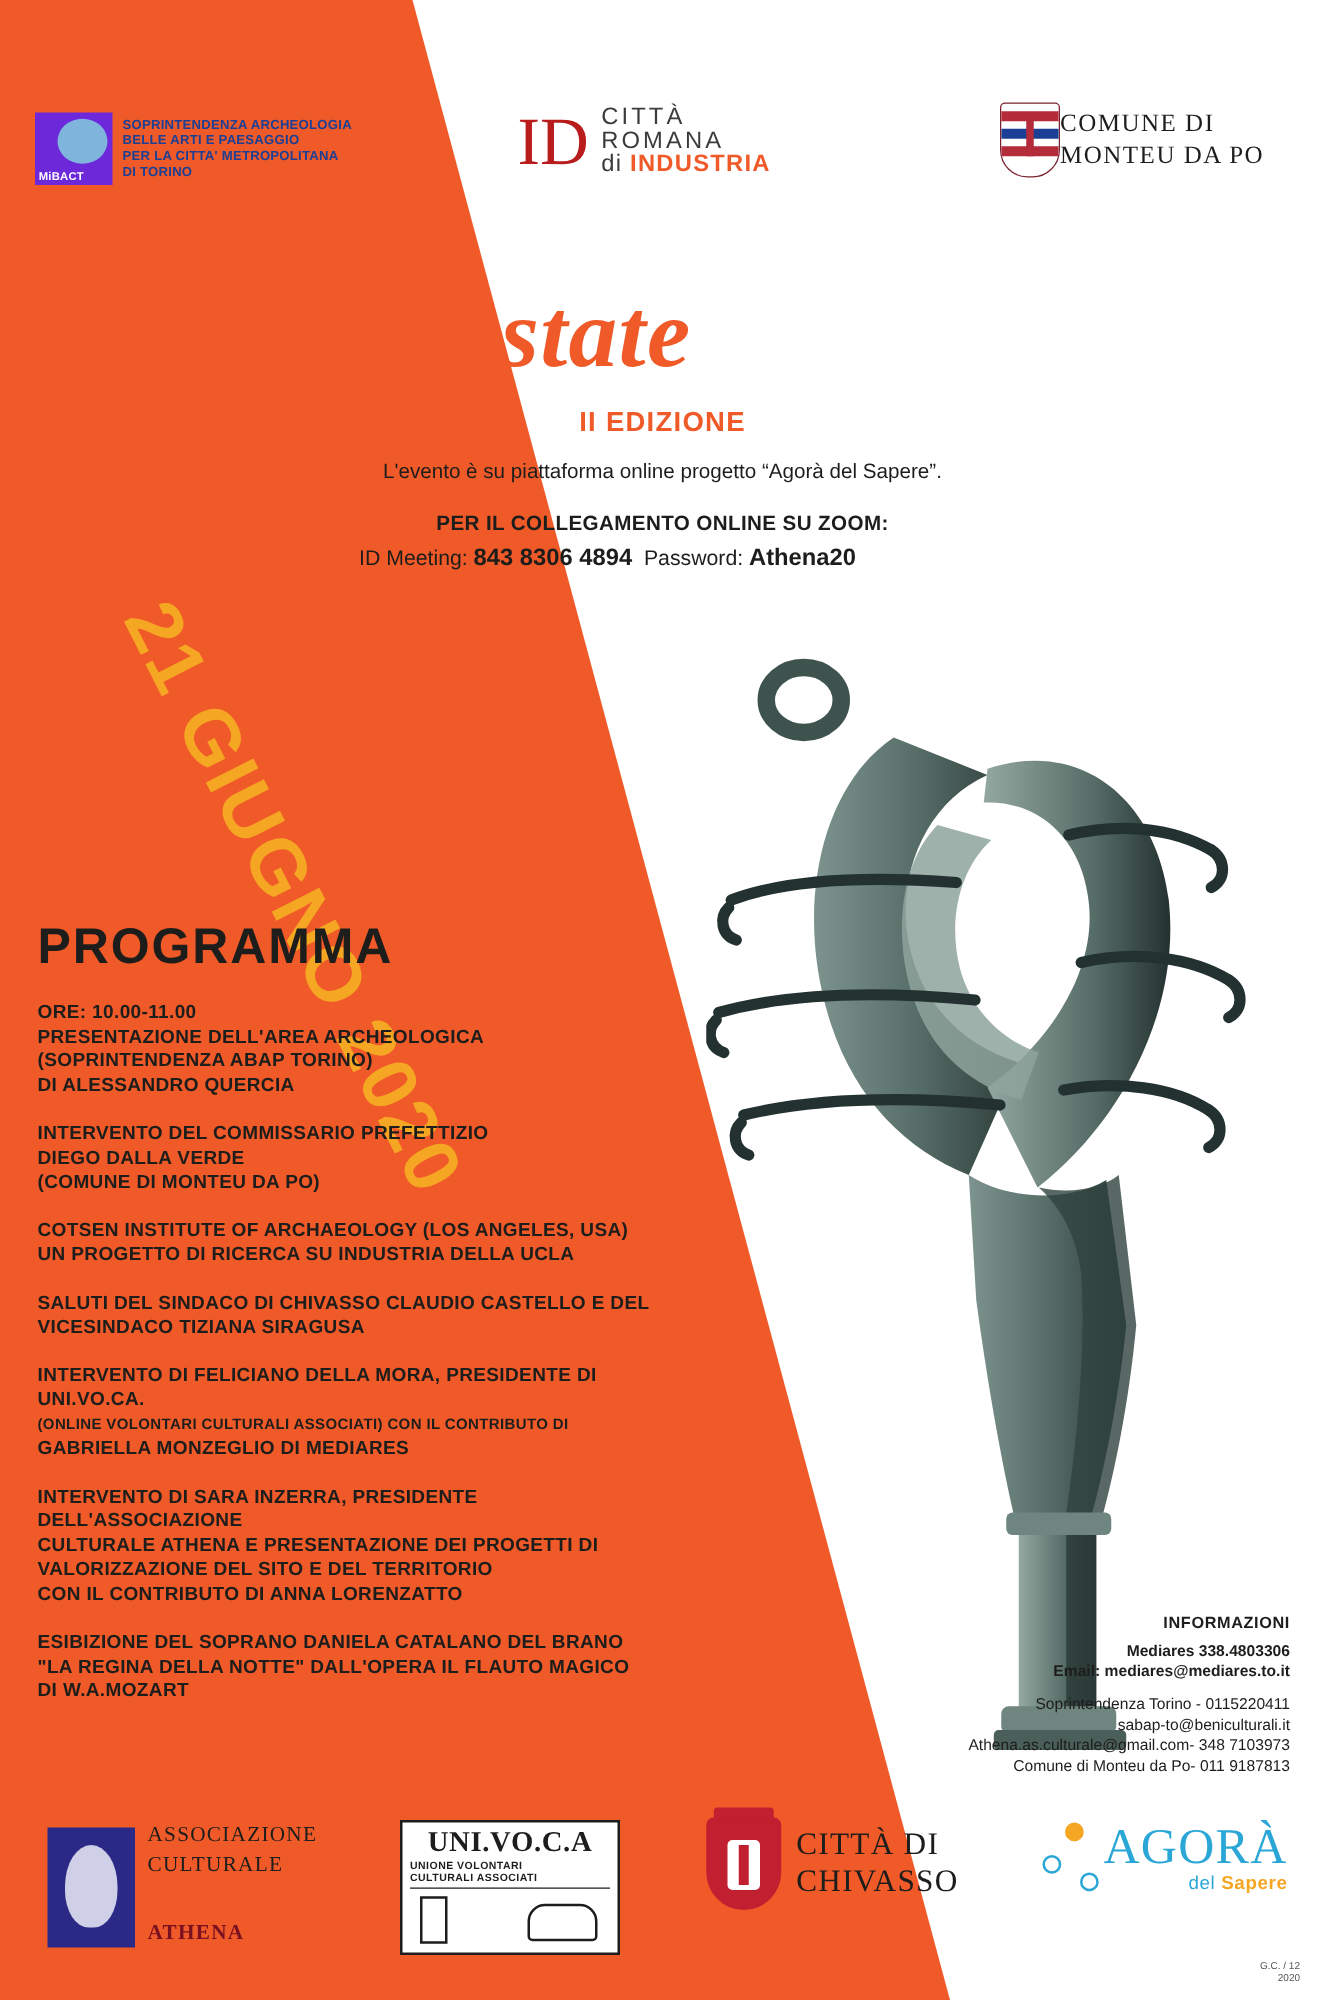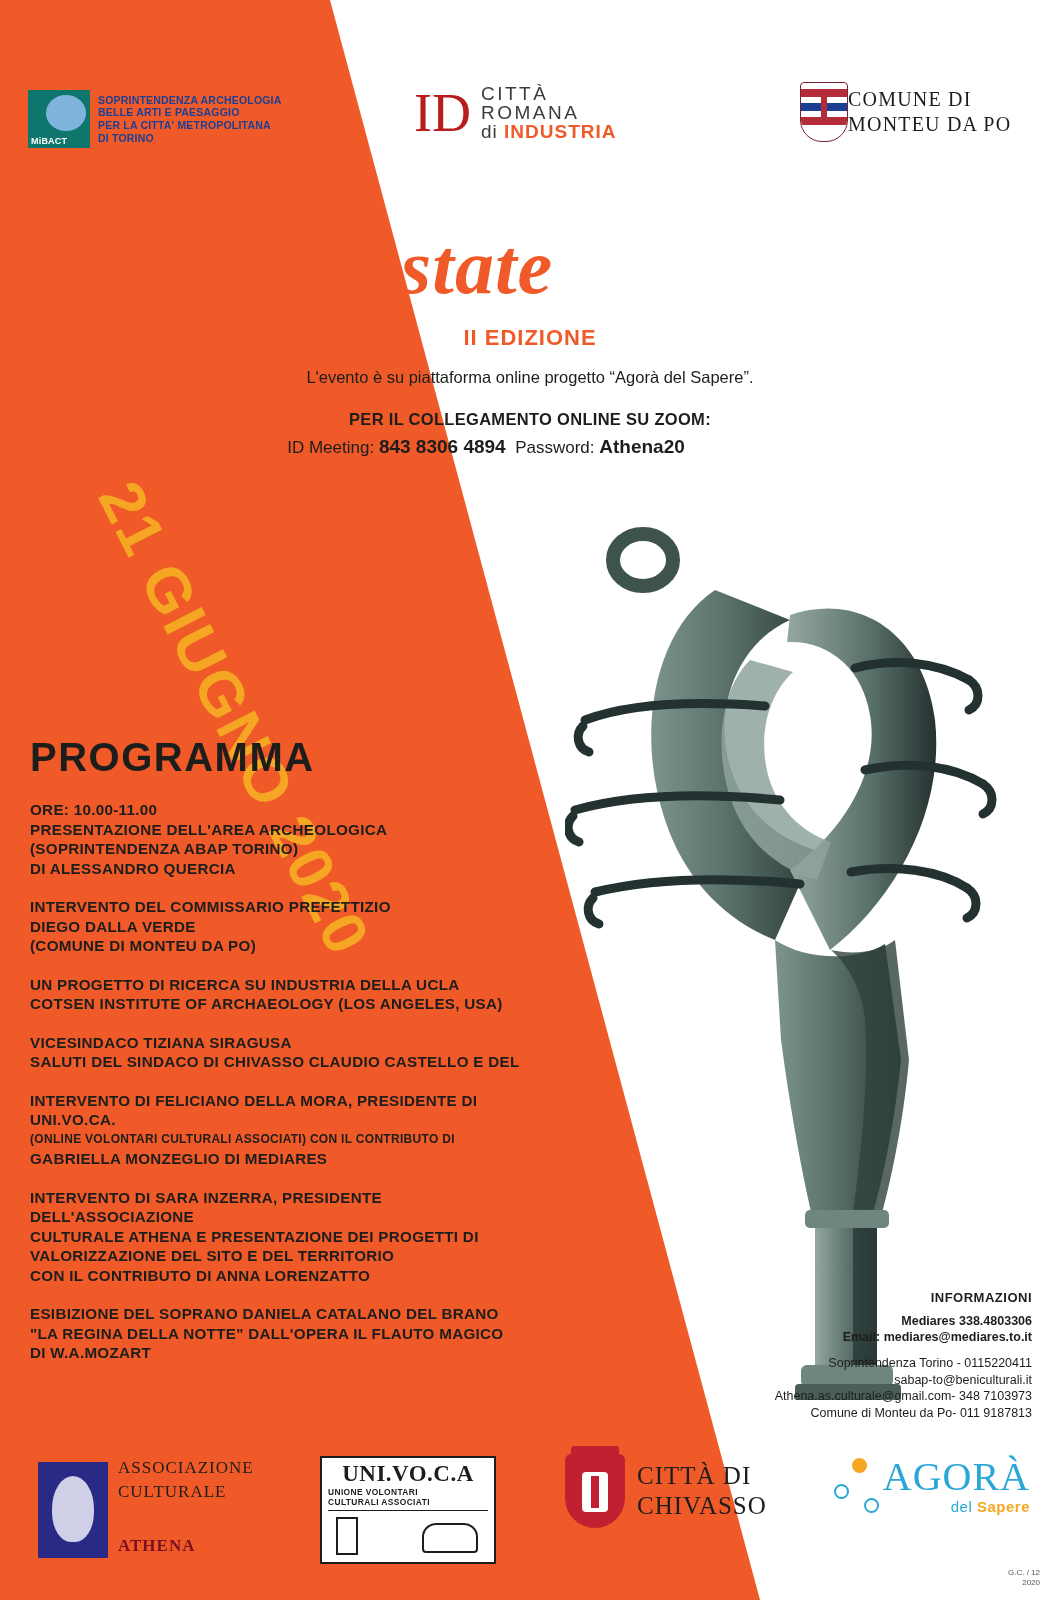--- a/index.html
+++ b/index.html
@@ -21,21 +21,21 @@
   .wedge-main{
     position:absolute;left:0;top:0;width:760px;height:1600px;
     background:#f05a28;
     clip-path:polygon(0 28px, 330px 0, 760px 1600px, 0 1600px);
   }
 
   
   .top-logos{position:absolute;top:78px;left:0;width:1060px;height:110px;}
   .logo-mibact{position:absolute;left:28px;top:12px;display:flex;align-items:center;gap:8px;}
   .mibact-box{
-    width:62px;height:58px;background:#0f766e;color:#fff;position:relative;
+    width:62px;height:58px;background:#6d28d9;color:#fff;position:relative;
     display:flex;align-items:flex-end;justify-content:flex-start;
   }
   .mibact-box .mb-text{font-size:9px;font-weight:bold;padding:2px 3px;letter-spacing:.2px;}
   .mibact-box .mb-circle{
     position:absolute;right:4px;top:5px;width:40px;height:36px;border-radius:50%;
     background:#7fb4dd;
   }
   .mibact-lines{font-size:10.5px;line-height:12.6px;color:#1b3f94;font-weight:bold;letter-spacing:.2px;}
 
   .logo-id{position:absolute;left:414px;top:6px;display:flex;align-items:center;gap:10px;}
@@ -265,27 +265,27 @@
       <div>DI ALESSANDRO QUERCIA</div>
     </div>
 
     <div class="blk">
       <div>INTERVENTO DEL COMMISSARIO PREFETTIZIO</div>
       <div>DIEGO DALLA VERDE</div>
       <div>(COMUNE DI MONTEU DA PO)</div>
     </div>
 
     <div class="blk">
+      <div>COTSEN INSTITUTE OF ARCHAEOLOGY (LOS ANGELES, USA)</div>
       <div>UN PROGETTO DI RICERCA SU INDUSTRIA DELLA UCLA</div>
-      <div>COTSEN INSTITUTE OF ARCHAEOLOGY (LOS ANGELES, USA)</div>
-    </div>
-
-    <div class="blk">
+    </div>
+
+    <div class="blk">
+      <div>SALUTI DEL SINDACO DI CHIVASSO CLAUDIO CASTELLO E DEL</div>
       <div>VICESINDACO TIZIANA SIRAGUSA</div>
-      <div>SALUTI DEL SINDACO DI CHIVASSO CLAUDIO CASTELLO E DEL</div>
     </div>
 
     <div class="blk">
       <div>INTERVENTO DI FELICIANO DELLA MORA, PRESIDENTE DI UNI.VO.CA.</div>
       <div class="small">(ONLINE VOLONTARI CULTURALI ASSOCIATI) CON IL CONTRIBUTO DI</div>
       <div>GABRIELLA MONZEGLIO DI MEDIARES</div>
     </div>
 
     <div class="blk">
       <div>INTERVENTO DI SARA INZERRA, PRESIDENTE DELL'ASSOCIAZIONE</div>

